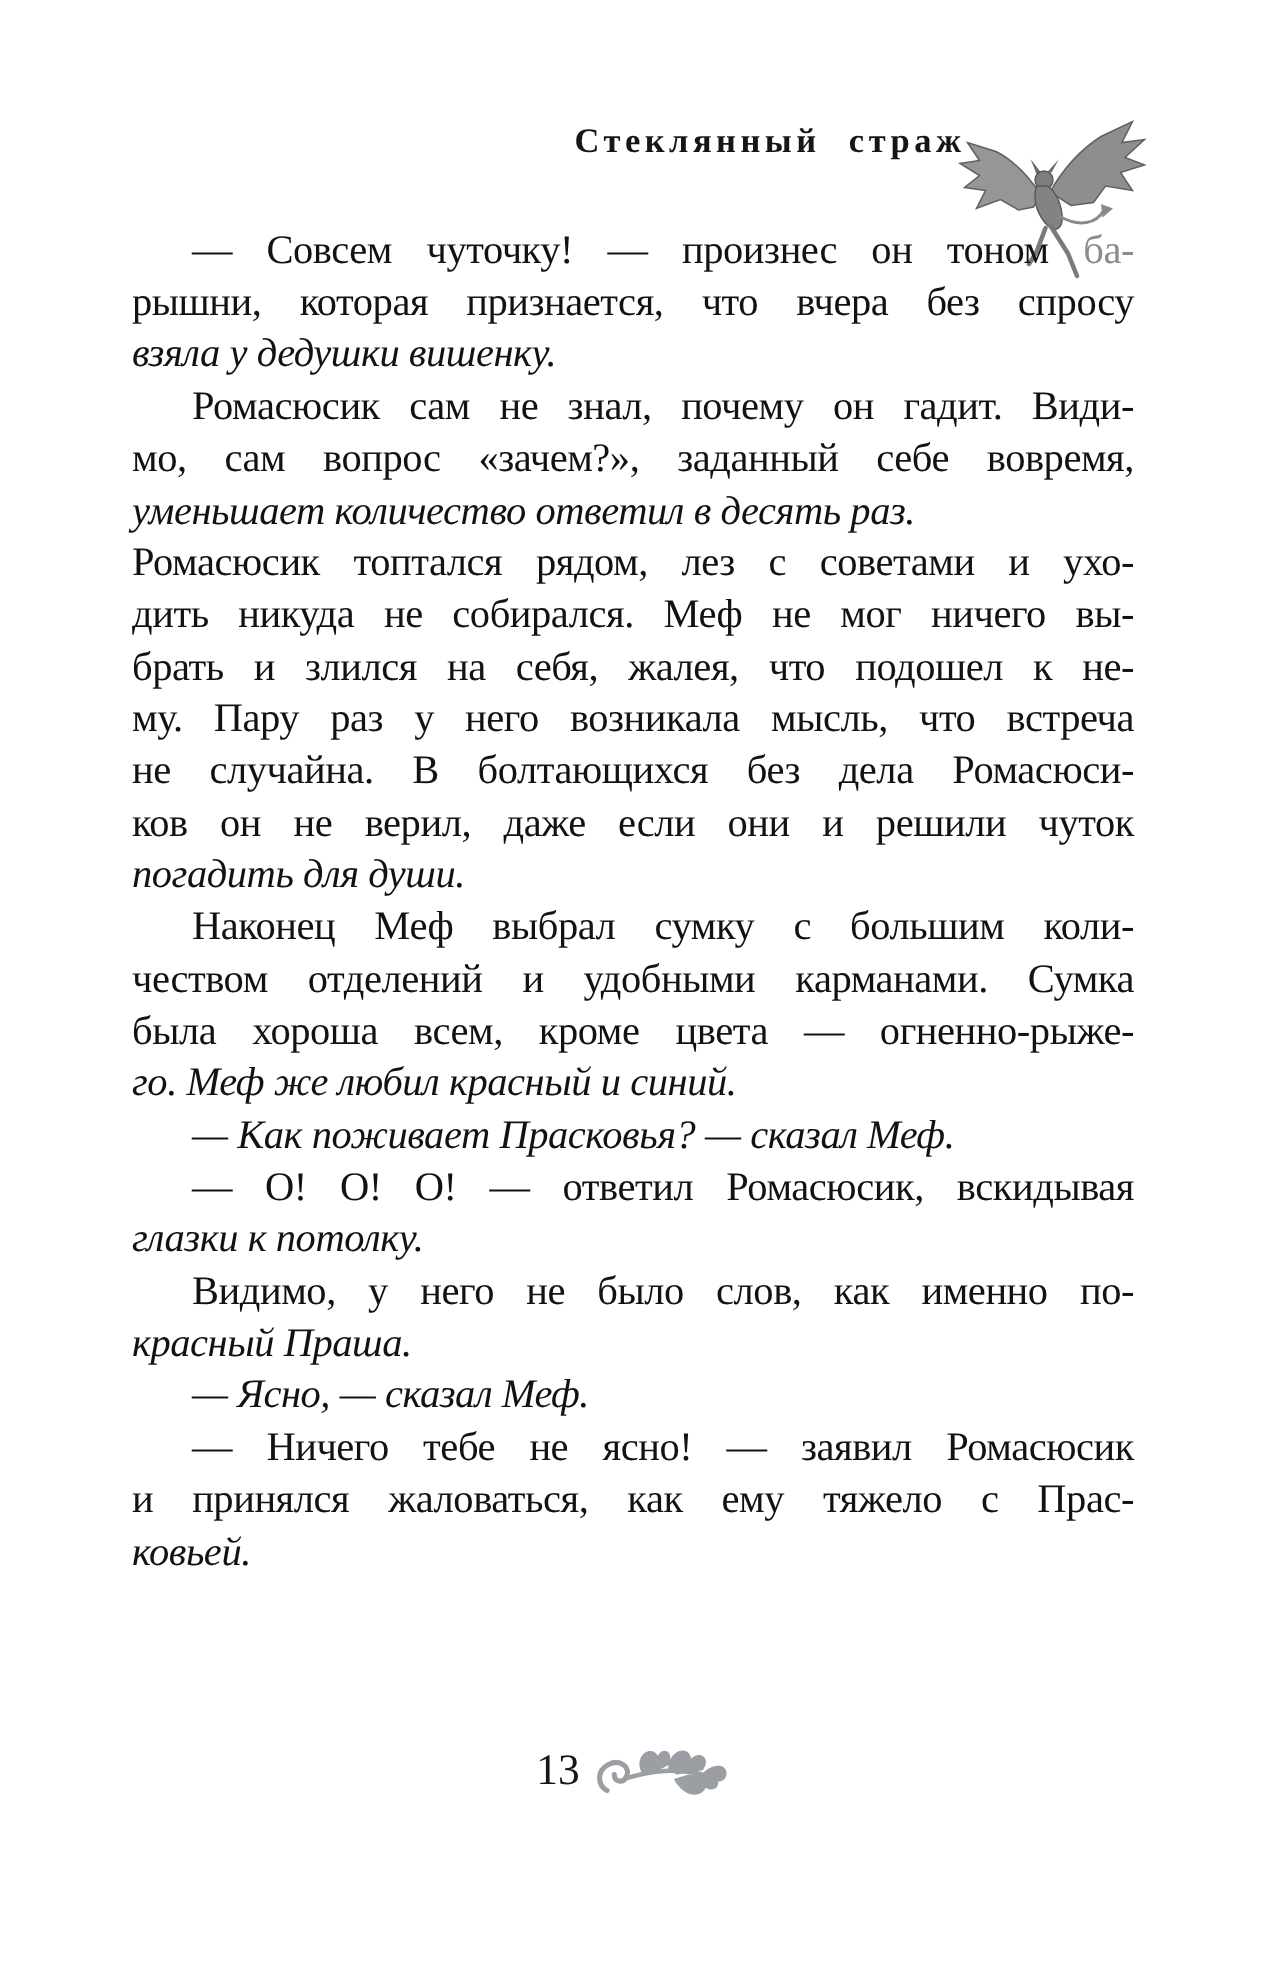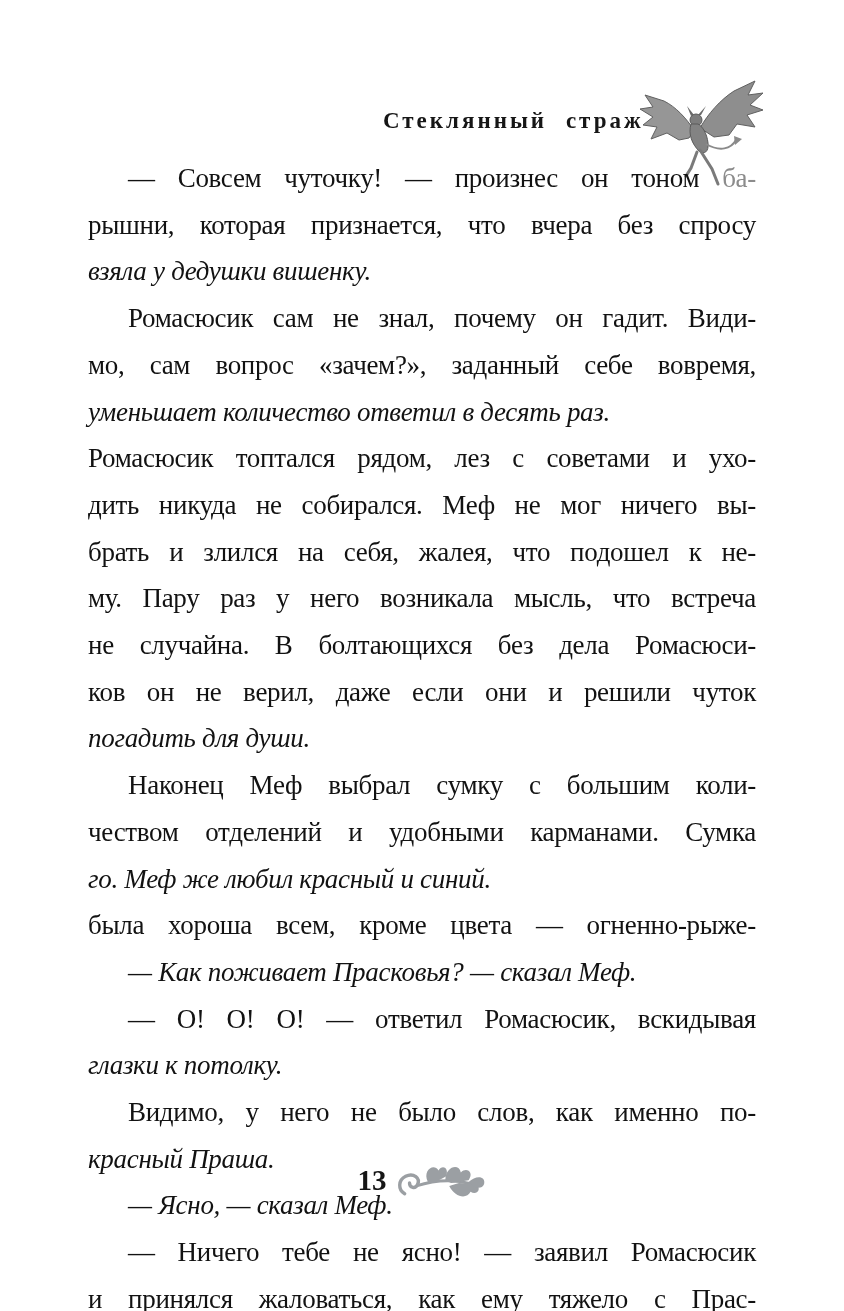--- a/index.html
+++ b/index.html
@@ -1,41 +1,41 @@
 <!DOCTYPE html>
 <html><head>
 <meta charset="utf-8">
 <style>
   html,body{margin:0;padding:0;background:#ffffff;}
   .page{
     position:relative;width:844px;height:1311px;background:#ffffff;
     font-family:"Liberation Serif","DejaVu Serif",serif;color:#121212;overflow:hidden;
   }
   .running-head{
-    position:absolute;top:108px;left:383px;
+    position:absolute;top:81px;left:383px;
     font-weight:bold;font-size:23px;letter-spacing:3px;word-spacing:10px;color:#161616;
     white-space:nowrap;
   }
   .demon-svg{position:absolute;top:74px;left:636px;width:130px;height:118px;}
   .body-text{
     position:absolute;top:149px;left:88px;width:668px;
     font-size:27px;letter-spacing:-0.3px;
   }
   .line{
     line-height:34.7px;
-    text-align:justify;text-align-last:justify;margin-top:12px;
+    text-align:justify;text-align-last:justify;
   }
   .line.no-just{text-align-last:left;font-style:italic;}
   .line.indent{text-indent:40px;}
   .gray{color:#8c8c8c;}
   .footer{
     position:absolute;top:1146px;left:0;width:844px;
     display:flex;justify-content:center;align-items:center;gap:8px;
   }
-  .pnum{font-weight:bold;font-size:29px;color:#161616;line-height:1;}
+  .pnum{font-weight:normal;font-size:29px;color:#161616;line-height:1;}
   .flourish-svg{width:92px;height:58px;margin-top:10px;}
 </style>
 </head>
 <body>
 
 <div class="page">
 
   <div class="running-head">
     <span>Стеклянный страж</span>
   </div>
@@ -62,22 +62,22 @@
       <div class="line no-just"><span class="t">уменьшает количество ответил в десять раз.</span></div>
       <div class="line"><span class="t">Ромасюсик топтался рядом, лез с советами и ухо-</span></div>
       <div class="line"><span class="t">дить никуда не собирался. Меф не мог ничего вы-</span></div>
       <div class="line"><span class="t">брать и злился на себя, жалея, что подошел к не-</span></div>
       <div class="line"><span class="t">му. Пару раз у него возникала мысль, что встреча</span></div>
       <div class="line"><span class="t">не случайна. В болтающихся без дела Ромасюси-</span></div>
       <div class="line"><span class="t">ков он не верил, даже если они и решили чуток</span></div>
       <div class="line no-just"><span class="t">погадить для души.</span></div>
       <div class="line indent"><span class="t">Наконец Меф выбрал сумку с большим коли-</span></div>
       <div class="line"><span class="t">чеством отделений и удобными карманами. Сумка</span></div>
+      <div class="line"><span class="t">была хороша всем, кроме цвета — огненно-рыже-</span></div>
       <div class="line no-just"><span class="t">го. Меф же любил красный и синий.</span></div>
-      <div class="line"><span class="t">была хороша всем, кроме цвета — огненно-рыже-</span></div>
       <div class="line indent no-just"><span class="t">— Как поживает Прасковья? — сказал Меф.</span></div>
       <div class="line indent"><span class="t">— О! О! О! — ответил Ромасюсик, вскидывая</span></div>
       <div class="line no-just"><span class="t">глазки к потолку.</span></div>
       <div class="line indent"><span class="t">Видимо, у него не было слов, как именно по-</span></div>
       <div class="line no-just"><span class="t">красный Праша.</span></div>
       <div class="line indent no-just"><span class="t">— Ясно, — сказал Меф.</span></div>
       <div class="line indent"><span class="t">— Ничего тебе не ясно! — заявил Ромасюсик</span></div>
       <div class="line"><span class="t">и принялся жаловаться, как ему тяжело с Прас-</span></div>
       <div class="line no-just"><span class="t">ковьей.</span></div>
     </div>

